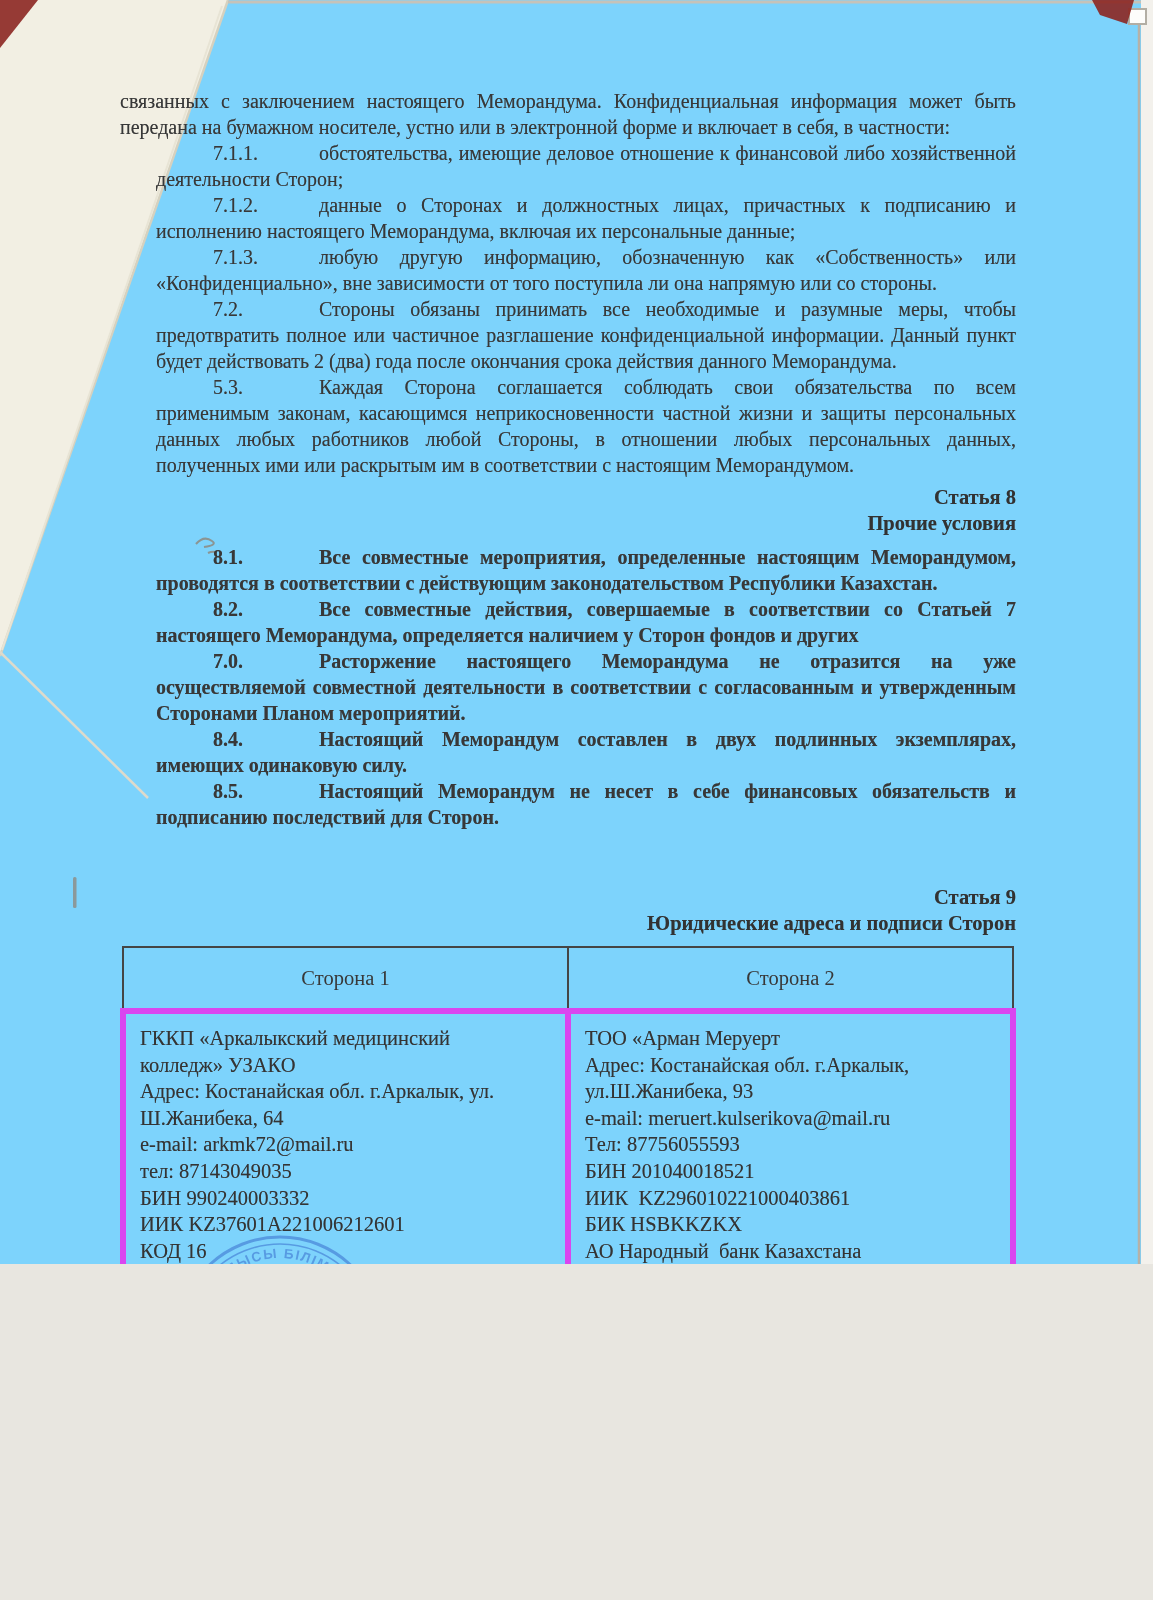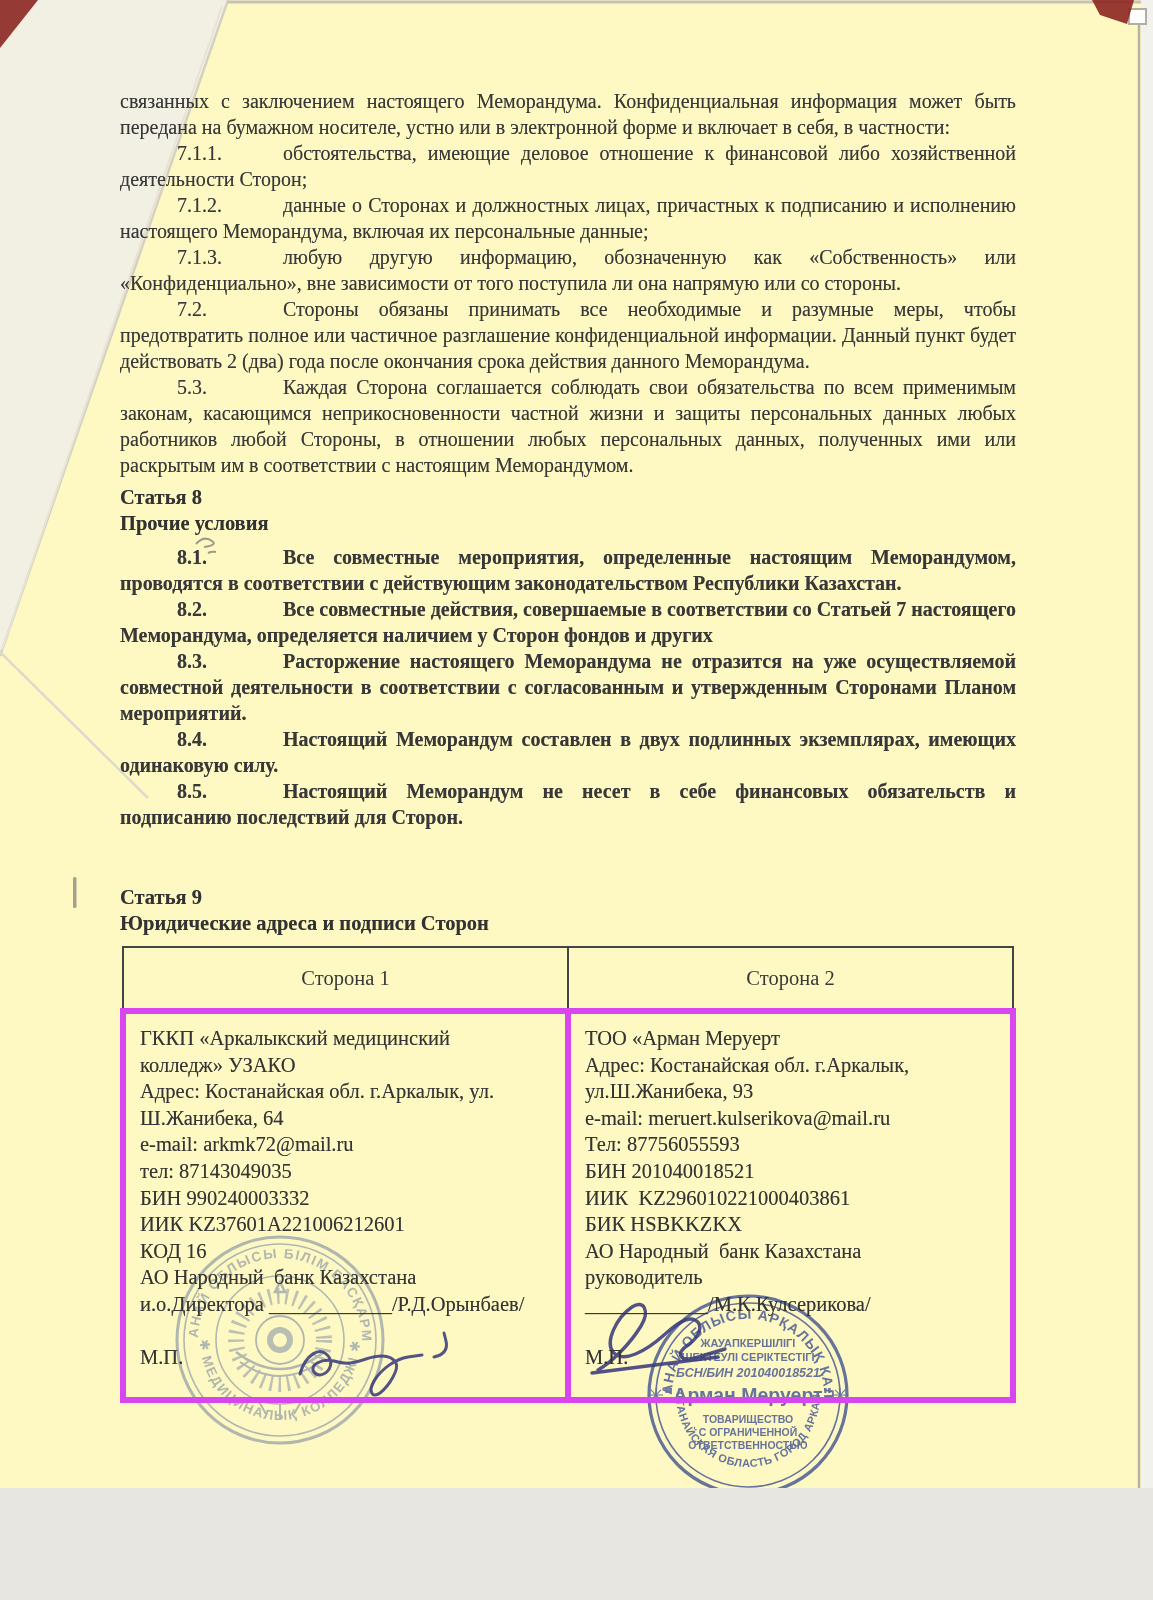--- a/index.html
+++ b/index.html
@@ -1,27 +1,27 @@
 <!DOCTYPE html>
 <html><head>
 <meta charset="utf-8">
 <style>
   html,body{margin:0;padding:0;background:#e8e6e0;}
-  .page{position:relative;width:1153px;height:1488px;margin:0 auto;
-        background:#fef9c3;overflow:hidden;
+  .page{position:relative;width:1153px;height:1264px;margin:0 auto;
+        background:#7dd3fc;overflow:hidden;
         font-family:"Liberation Serif","DejaVu Serif",serif;color:#383838;}
   .artifacts,.overlay{position:absolute;left:0;top:0;width:1153px;height:1600px;pointer-events:none;}
   .overlay{mix-blend-mode:multiply;}
   .content{position:absolute;left:120px;top:88px;width:896px;z-index:2;}
   p.para{margin:0;text-align:justify;font-size:20px;line-height:26px;
          text-shadow:0 0 .5px rgba(70,70,70,.55);}
-  p.para.ind{text-indent:57px;}
+  p.para.ind{text-indent:57px;margin-left:36px;}
   .num{display:inline-block;min-width:106px;text-indent:0;}
   .num:empty{display:none;min-width:0;}
-  h3.head{margin:0;text-align:left;font-size:20.5px;line-height:26px;font-weight:bold;color:#323232;
+  h3.head{margin:0;text-align:right;font-size:20.5px;line-height:26px;font-weight:bold;color:#323232;
           text-shadow:0 0 .5px rgba(70,70,70,.5);}
   h3.head.a8{margin-top:6px;}
   .sec8{margin-top:8px;font-weight:bold;}
   h3.head.a9{margin-top:54px;font-family:Liberation Serif, serif;}
   table.parties{border-collapse:collapse;width:896px;margin-top:10px;table-layout:fixed;}
   table.parties th{border:2px solid #454545;font-weight:normal;font-size:20.5px;
                    height:30px;line-height:28px;text-align:center;padding:15px;}
   table.parties td{border:6px solid #d946ef;vertical-align:top;height:364px;
                    padding:11px 10px 8px 14px;font-size:20.5px;}
   .cl{line-height:26.6px;min-height:26.6px;white-space:pre-wrap;color:#343434;
@@ -67,21 +67,21 @@
         <p class="para ind"><span class="num">5.3.</span><span>Каждая Сторона соглашается соблюдать свои обязательства по всем применимым законам, касающимся неприкосновенности частной жизни и защиты персональных данных любых работников любой Стороны, в отношении любых персональных данных, полученных ими или раскрытым им в соответствии с настоящим Меморандумом.</span></p>
       </div>
 
     <h3 class="head a8">Статья 8</h3>
     <h3 class="head">Прочие условия</h3>
 
     <div class="sec8">
 
     <p class="para ind"><span class="num">8.1.</span><span>Все совместные мероприятия, определенные настоящим Меморандумом, проводятся в соответствии с действующим законодательством Республики Казахстан.</span></p>
         <p class="para ind"><span class="num">8.2.</span><span>Все совместные действия, совершаемые в соответствии со Статьей 7 настоящего Меморандума, определяется наличием у Сторон фондов и других</span></p>
-        <p class="para ind"><span class="num">8.3.</span><span>Расторжение настоящего Меморандума не отразится на уже осуществляемой совместной деятельности в соответствии с согласованным и утвержденным Сторонами Планом мероприятий.</span></p>
+        <p class="para ind"><span class="num">7.0.</span><span>Расторжение настоящего Меморандума не отразится на уже осуществляемой совместной деятельности в соответствии с согласованным и утвержденным Сторонами Планом мероприятий.</span></p>
         <p class="para ind"><span class="num">8.4.</span><span>Настоящий Меморандум составлен в двух подлинных экземплярах, имеющих одинаковую силу.</span></p>
         <p class="para ind"><span class="num">8.5.</span><span>Настоящий Меморандум не несет в себе финансовых обязательств и подписанию последствий для Сторон.</span></p>
       </div>
 
     <h3 class="head a9">Статья 9</h3>
     <h3 class="head">Юридические адреса и подписи Сторон</h3>
 
     <table class="parties">
       <thead>
         <tr>

